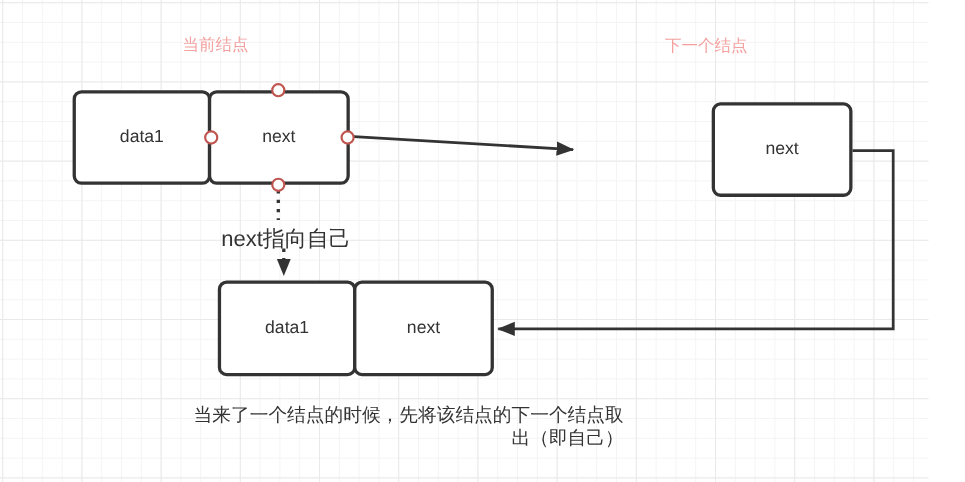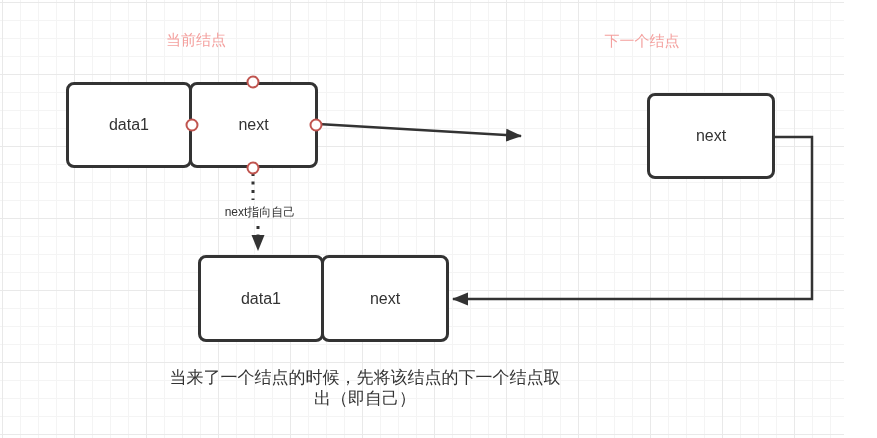--- a/index.html
+++ b/index.html
@@ -50,23 +50,23 @@
   
   #n1-data  { left: 66px;  top: 82px;  width: 126px; height: 86px; }
   #n1-next  { left: 189px; top: 82px;  width: 129px; height: 86px; }
   #n2-data  { left: 524px; top: 93px;  width: 126px; height: 86px; }
   #n2-next  { left: 647px; top: 93px;  width: 128px; height: 86px; }
   #n3-data  { left: 198px; top: 255px; width: 126px; height: 87px; }
   #n3-next  { left: 321px; top: 255px; width: 128px; height: 87px; }
   
   #lbl-current   { left: 136px; top: 31px;  width: 120px; font-size: 15px; }
   #lbl-nextnode  { left: 582px; top: 32px;  width: 120px; font-size: 15px; }
-  #lbl-self      { left: 198px; top: 204px; width: 124px; font-size: 12px; z-index: 6; }
+  #lbl-self      { left: 198px; top: 204px; width: 124px; font-size: 20px; z-index: 6; }
   #lbl-extracted { left: 36px;  top: 272px; width: 148px; font-size: 15px; line-height: 21px; }
-  #lbl-bottom    { left: 163px; top: 367px; width: 404px; font-size: 17px; line-height: 21px; }
+  #lbl-bottom    { left: 163px; top: 367px; width: 404px; font-size: 17px; line-height: 21px; text-align: right; }
 </style>
 </head>
 <body>
 
 <div id="canvas">
 
   <div class="note pink" id="lbl-current">当前结点</div>
   <div class="note pink" id="lbl-nextnode">下一个结点</div>
 
   <div class="cell" id="n1-data">

